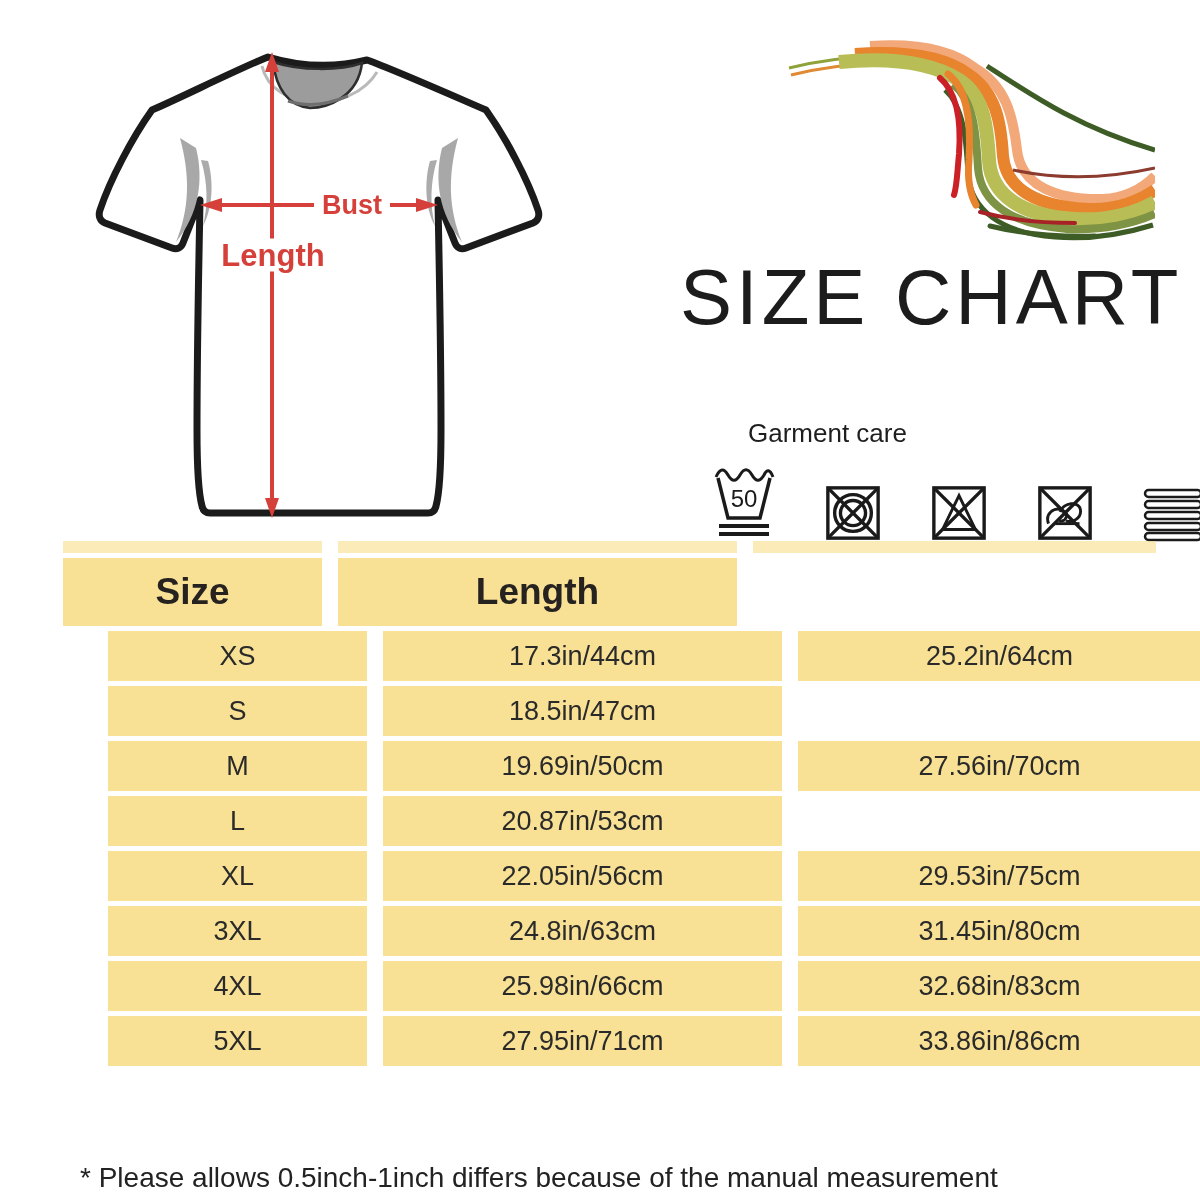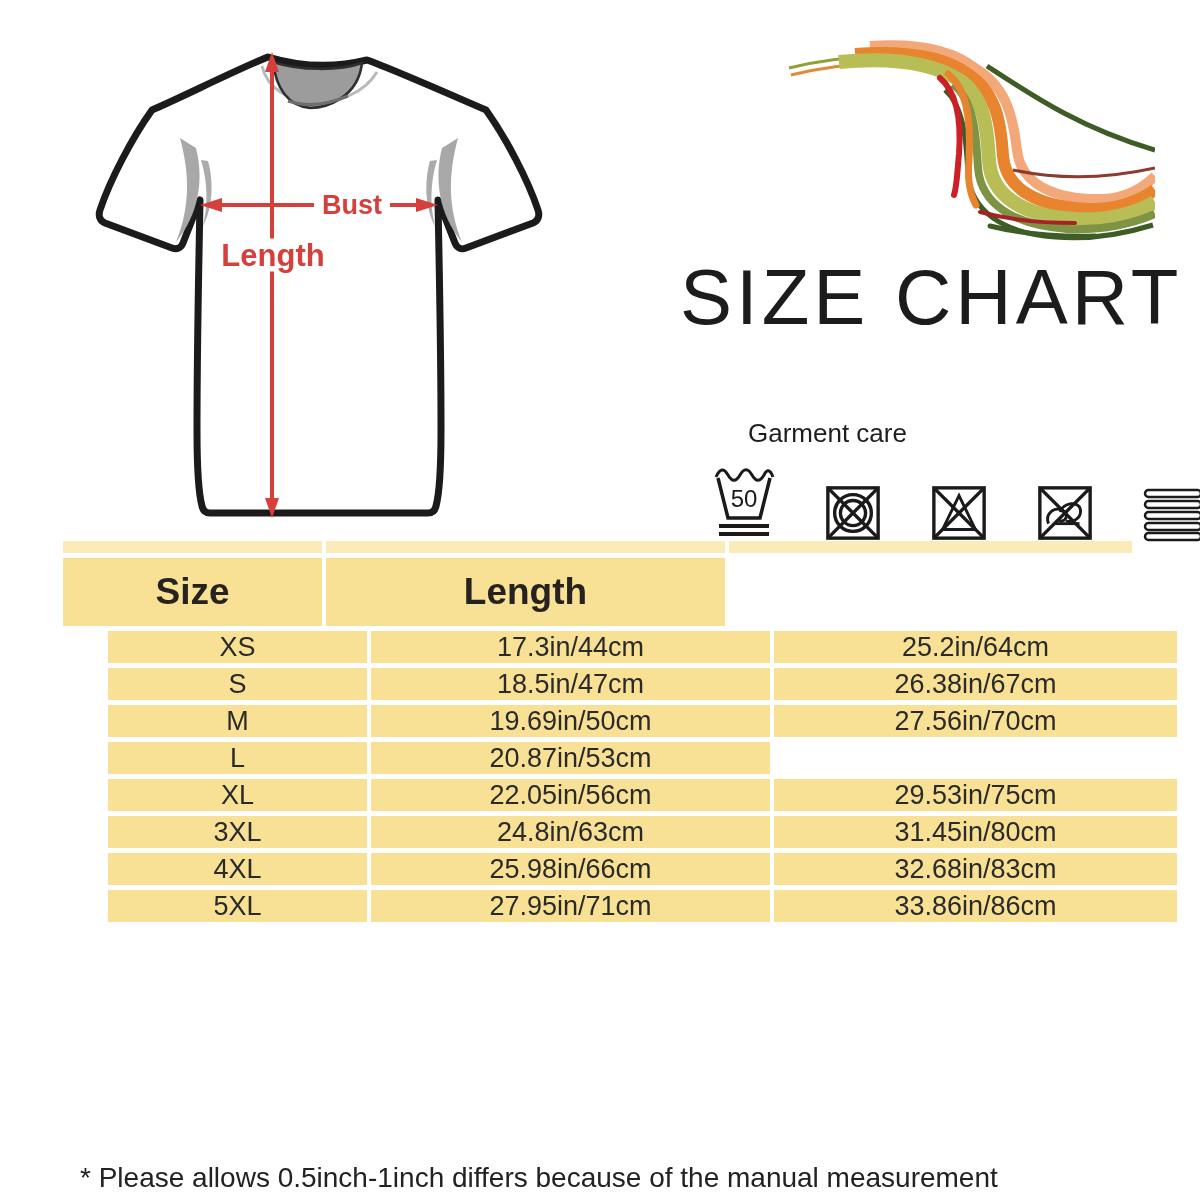--- a/index.html
+++ b/index.html
@@ -23,29 +23,29 @@
   }
   .garment-care{
     position:absolute;left:720px;top:418px;font-size:26px;font-weight:500;color:#1e1e1e;margin-left:28px;
   }
   .care-icons{position:absolute;left:712px;top:464px;display:flex;gap:48px;align-items:flex-end;}
   .care-icons svg{display:block;}
   .sq{margin-top:12px;}
   .bars{margin-top:20px;}
   
   .size-table{position:absolute;left:63px;top:541px;width:1077px;}
-  .trow{display:grid;grid-template-columns:259px 399px 403px;column-gap:4px;border-radius:26px;}
+  .trow{display:grid;grid-template-columns:259px 399px 403px;column-gap:16px;border-radius:26px;}
   .tstrip{height:12px;margin-bottom:5px;}
   .tstrip .cell{background:rgba(248,225,148,0.65);}
   .thead{height:68px;margin-bottom:5px;}
   .thead .cell{
     background:#f8e194;display:flex;align-items:center;justify-content:center;
     font-size:37px;font-weight:700;color:#262220;
   }
-  .tdata{height:32px;margin-bottom:5px;padding-left:45px;}
+  .tdata{height:50px;margin-bottom:5px;padding-left:45px;}
   .tdata .cell{
     background:#f8e194;display:flex;align-items:center;justify-content:center;
     font-size:27px;font-weight:400;color:#2a2a2a;
   }
   .footnote{
     position:absolute;left:80px;top:1142px;font-size:28px;color:#222222;font-weight:400;margin-top:20px;
   }
 </style>
 </head>
 <body>
@@ -169,21 +169,20 @@
       <div class="cell">Length</div>
     </div>
     <div class="trow tdata">
       <div class="cell">XS</div>
       <div class="cell">17.3in/44cm</div>
       <div class="cell">25.2in/64cm</div>
     </div>
     <div class="trow tdata">
       <div class="cell">S</div>
       <div class="cell">18.5in/47cm</div>
-      <div class="cell">26.38in/67cm</div>
     </div>
     <div class="trow tdata">
       <div class="cell">M</div>
       <div class="cell">19.69in/50cm</div>
       <div class="cell">27.56in/70cm</div>
     </div>
     <div class="trow tdata">
       <div class="cell">L</div>
       <div class="cell">20.87in/53cm</div>
     </div>

